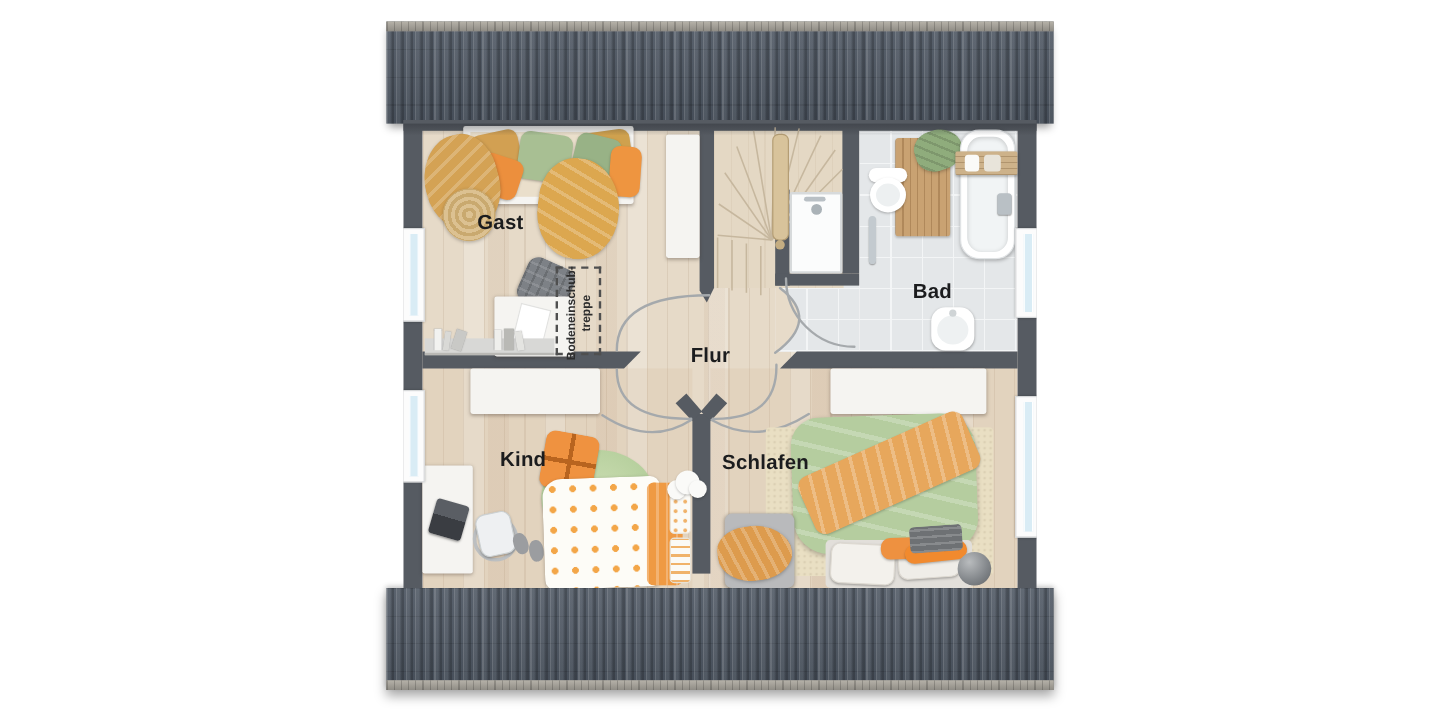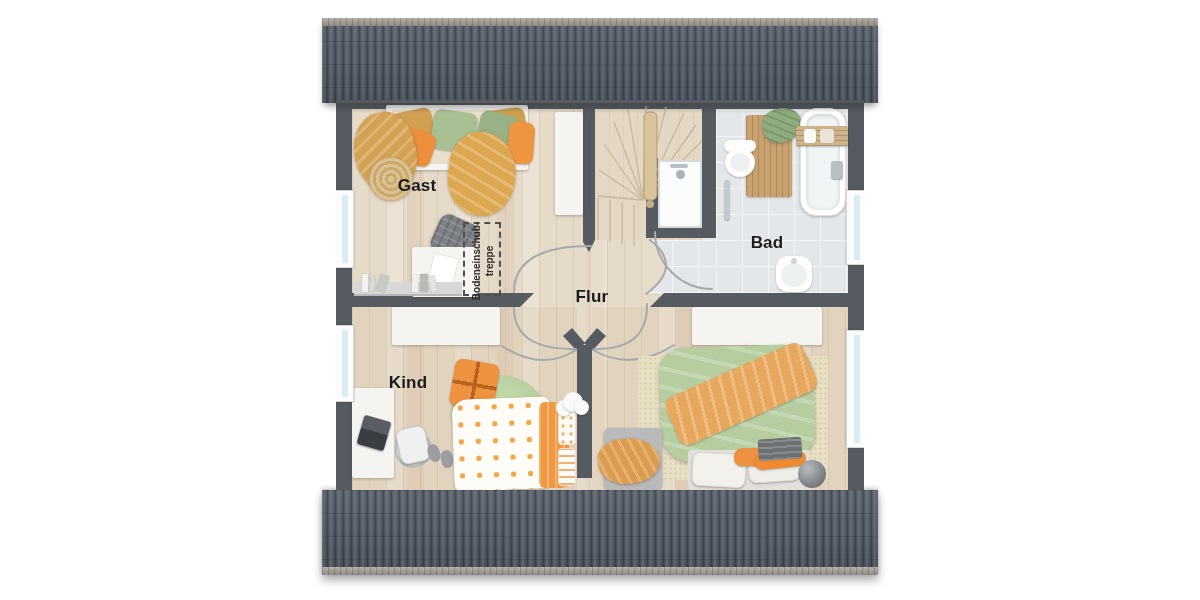--- a/index.html
+++ b/index.html
@@ -238,20 +238,21 @@
         <span class="glass"></span>
       </div>
     <div class="f window" style="left:510px;top:90px;width:20px;height:75px;">
         <span class="glass"></span>
       </div>
     <div class="f window" style="left:510px;top:230px;width:20px;height:118px;">
         <span class="glass"></span>
       </div>
 
     <div class="f room-label" style="left:41px;top:76px;width:80px;">Gast</div>
-    <div class="f room-label" style="left:391px;top:133px;width:80px;">Bad</div>
+    <div class="f room-label" style="left:401px;top:133px;width:80px;">Bad</div>
     <div class="f room-label" style="left:216px;top:187px;width:80px;">Flur</div>
-    <div class="f room-label" style="left:32px;top:273px;width:80px;">Kind</div>
+    <div class="f room-label" style="left:60px;top:273px;width:80px;">Kind</div>
+    <div class="f room-label" style="left:222px;top:276px;width:160px;">Schlafen</div>
 
     <div class="f roofshadow" style="left:0;top:3px;width:528px;height:10px;"></div>
   </div>
 
 </div>
 
 </body></html>

